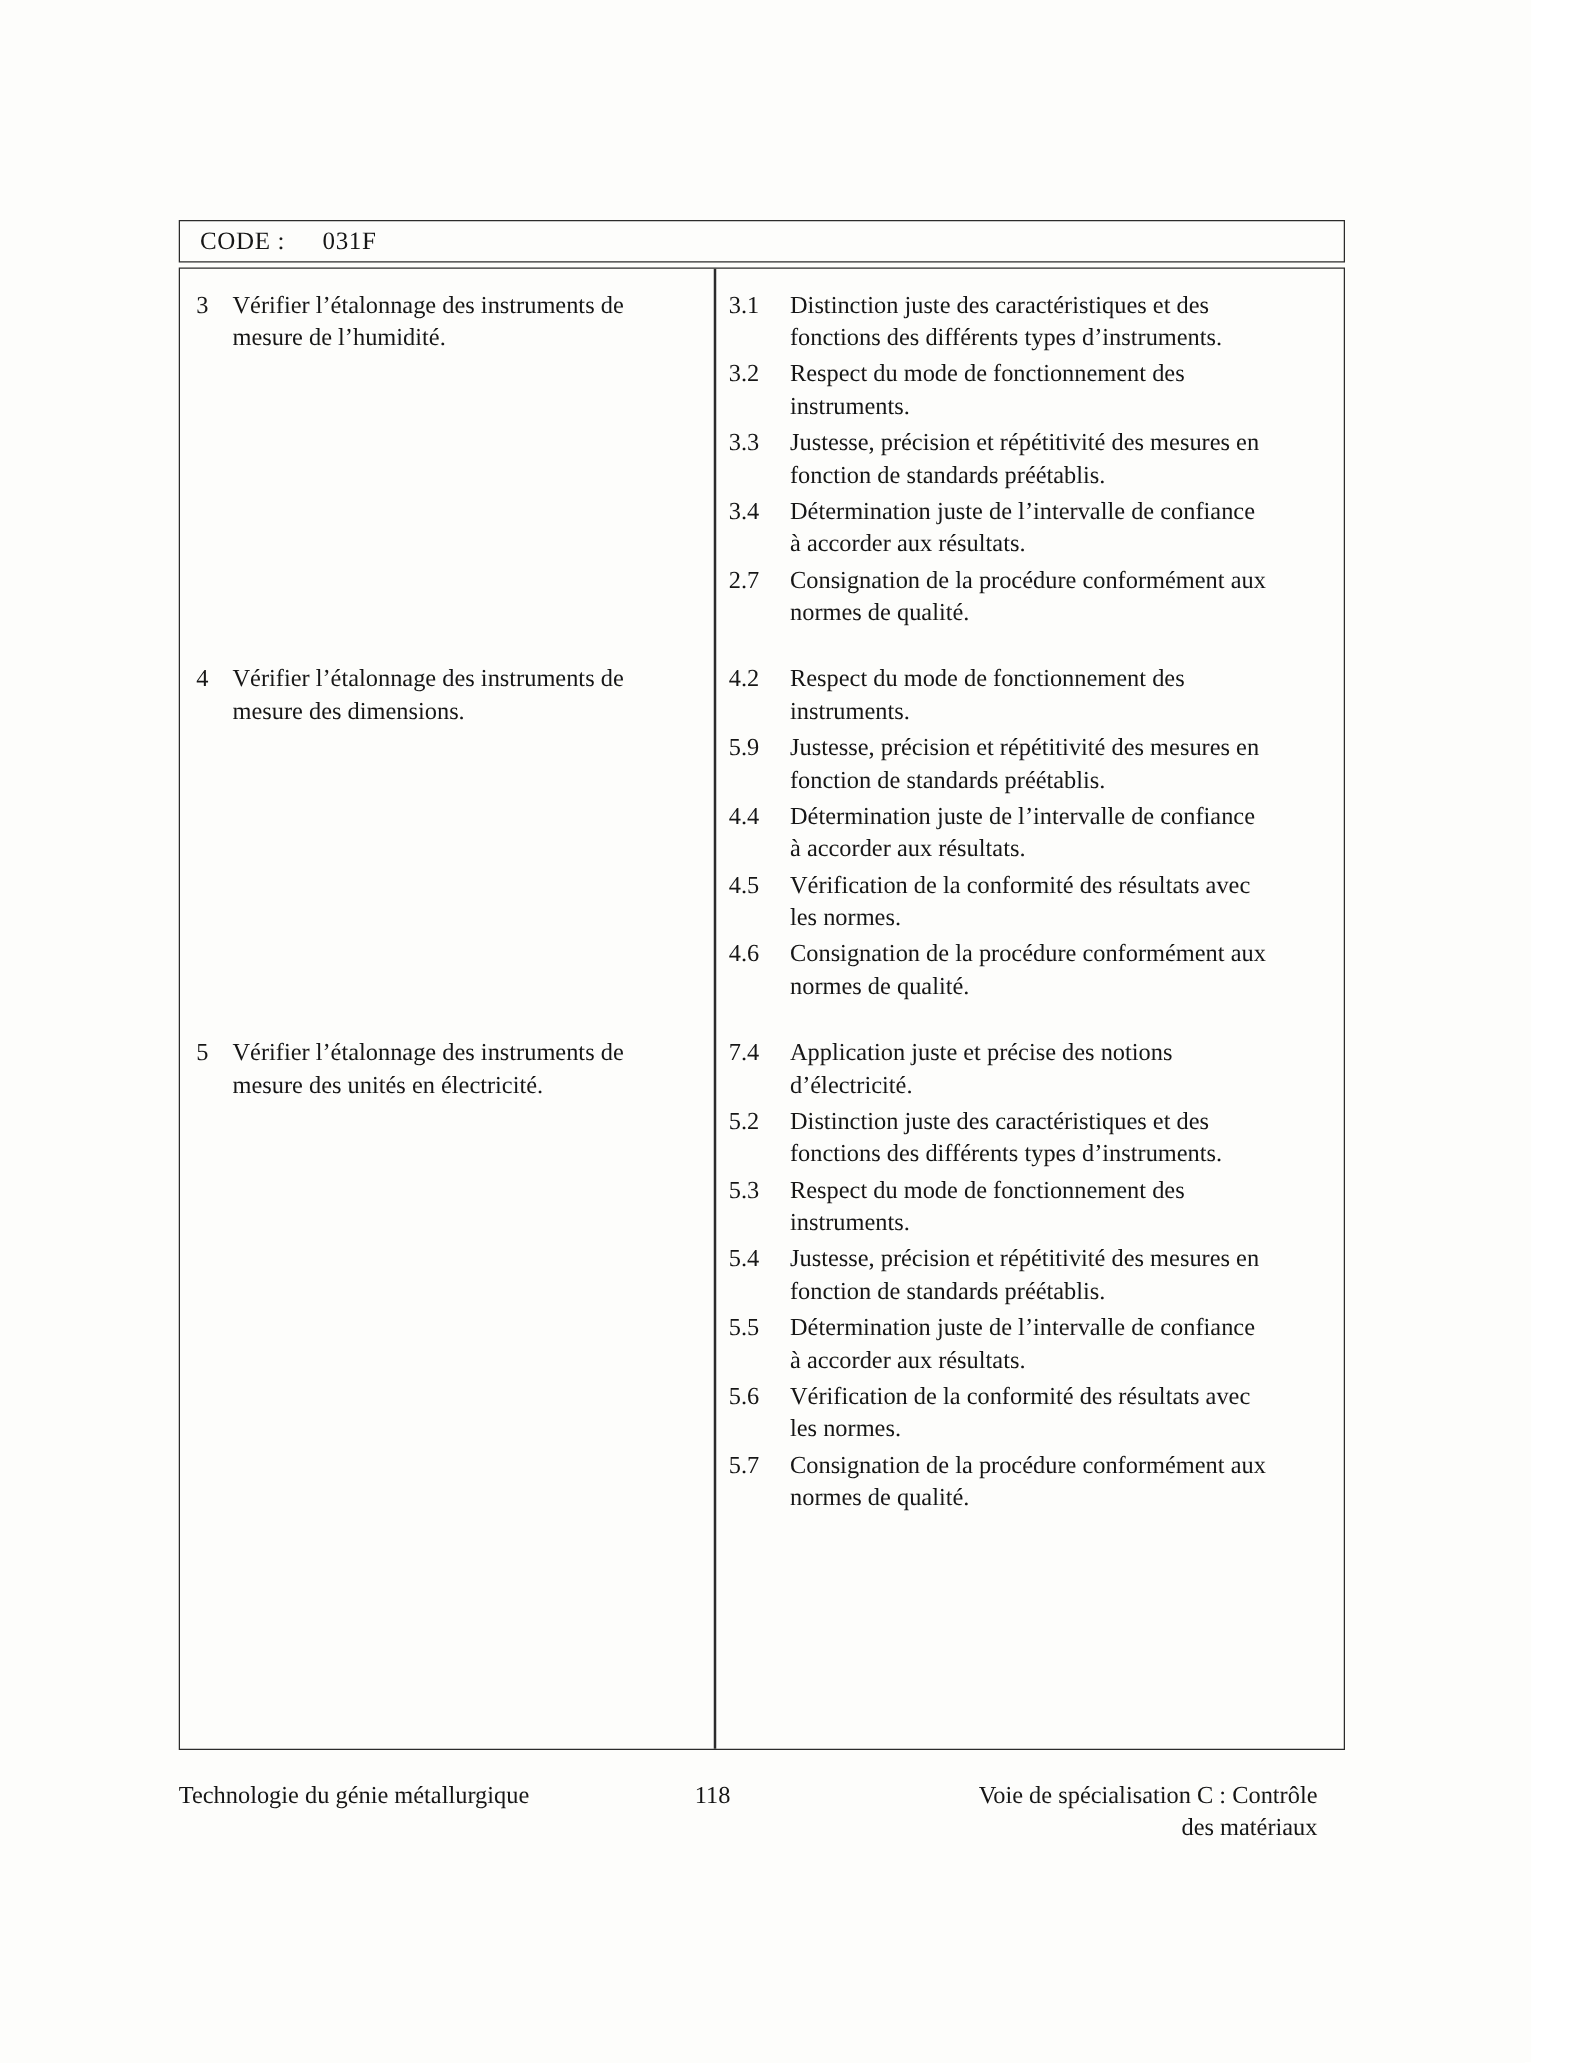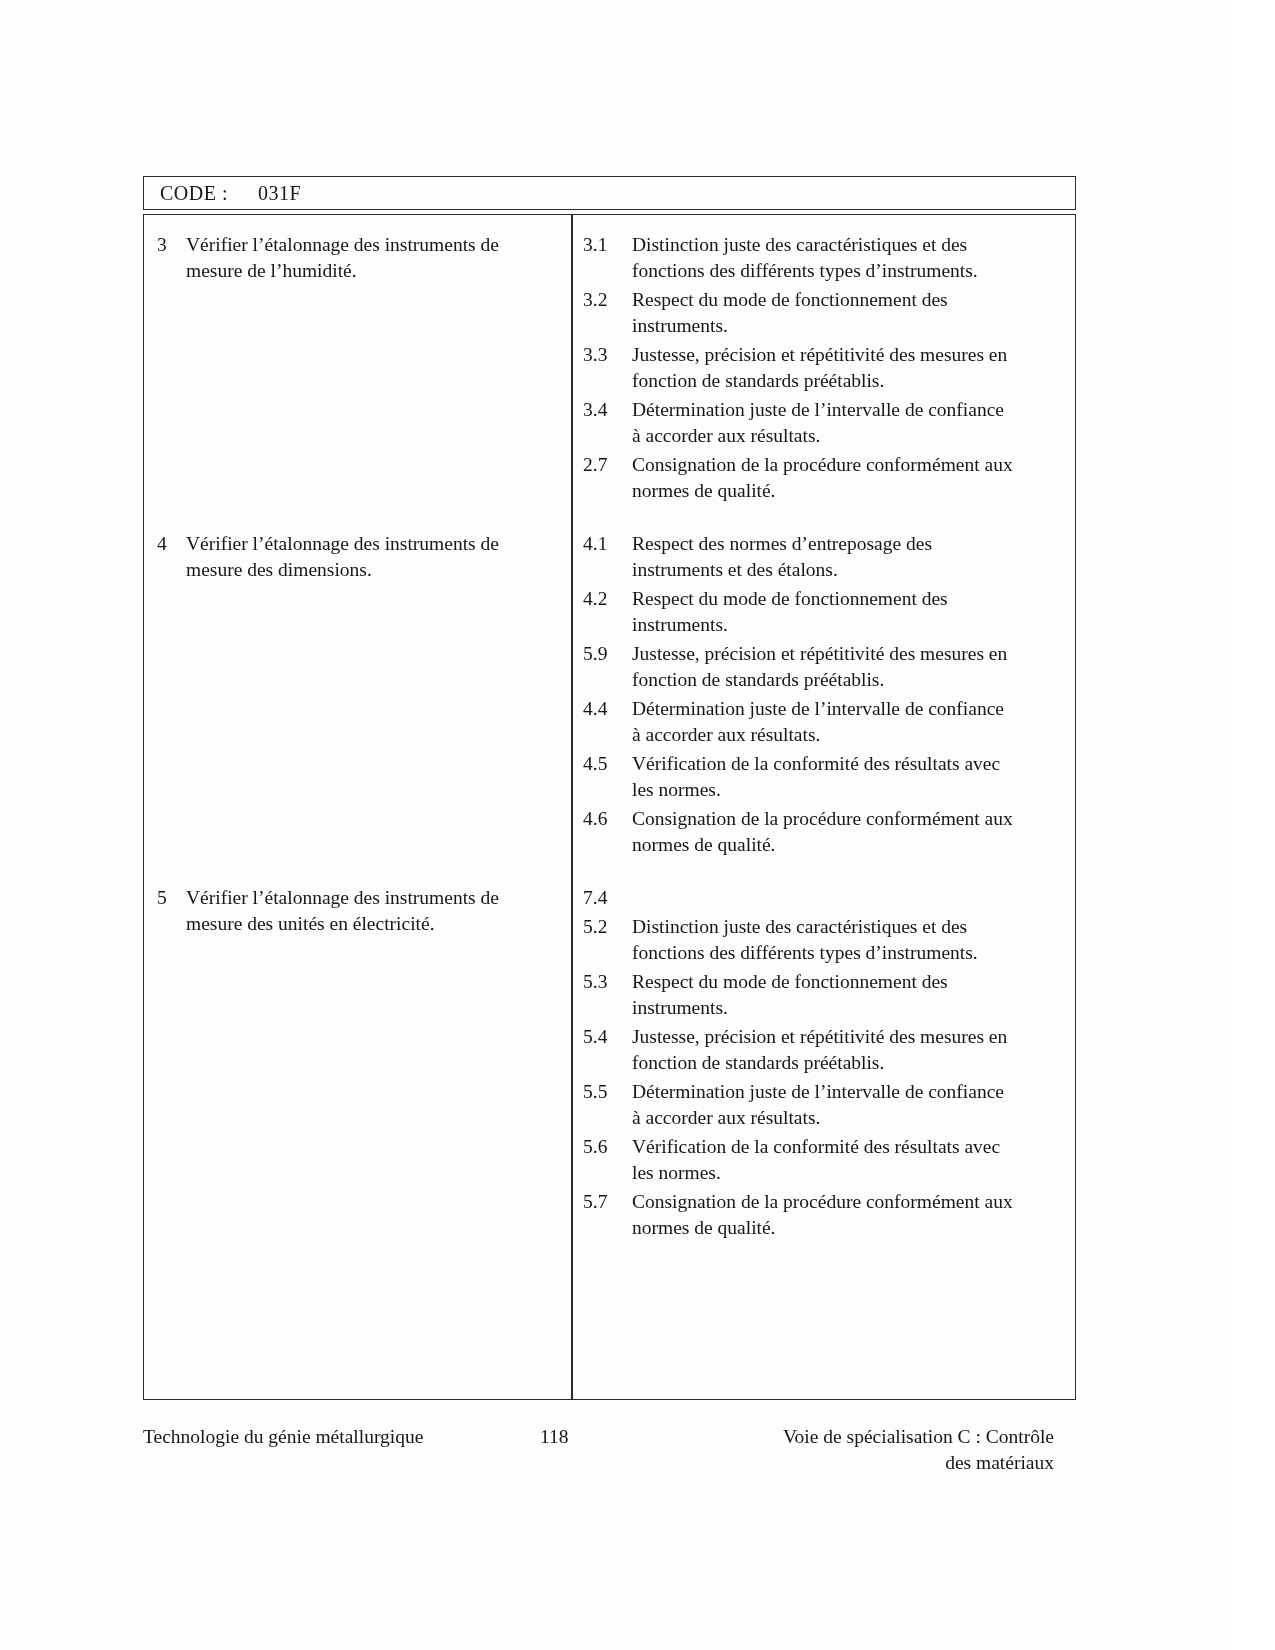--- a/index.html
+++ b/index.html
@@ -62,21 +62,21 @@
   .footer {
     position: absolute;
     left: 143px;
     top: 1424px;
     width: 933px;
     height: 60px;
     font-size: 19.5px;
     line-height: 26px;
   }
   .footer-left { position: absolute; left: 0; top: 0; }
-  .footer-page { position: absolute; left: 397px; top: 0; width: 60px; }
+  .footer-page { position: absolute; left: 397px; top: 0; width: 60px; text-align: center; }
   .footer-right {
     position: absolute;
     right: 22px;
     top: 0;
     text-align: right;
     white-space: pre-line;
   }
 </style>
 </head>
 <body>
@@ -127,25 +127,20 @@
     </div>
 
     <div class="section">
       <div class="task-cell">
         <div class="task-number">4</div>
         <div class="task-text">Vérifier l’étalonnage des instruments de
 mesure des dimensions.</div>
       </div>
       <div class="criteria-cell">
         <div class="criterion">
-          <div class="criterion-number">4.1</div>
-          <div class="criterion-text">Respect des normes d’entreposage des
-instruments et des étalons.</div>
-        </div>
-        <div class="criterion">
           <div class="criterion-number">4.2</div>
           <div class="criterion-text">Respect du mode de fonctionnement des
 instruments.</div>
         </div>
         <div class="criterion">
           <div class="criterion-number">5.9</div>
           <div class="criterion-text">Justesse, précision et répétitivité des mesures en
 fonction de standards préétablis.</div>
         </div>
         <div class="criterion">
@@ -168,20 +163,22 @@
 
     <div class="section">
       <div class="task-cell">
         <div class="task-number">5</div>
         <div class="task-text">Vérifier l’étalonnage des instruments de
 mesure des unités en électricité.</div>
       </div>
       <div class="criteria-cell">
         <div class="criterion">
           <div class="criterion-number">7.4</div>
+          <div class="criterion-text">Application juste et précise des notions
+d’électricité.</div>
         </div>
         <div class="criterion">
           <div class="criterion-number">5.2</div>
           <div class="criterion-text">Distinction juste des caractéristiques et des
 fonctions des différents types d’instruments.</div>
         </div>
         <div class="criterion">
           <div class="criterion-number">5.3</div>
           <div class="criterion-text">Respect du mode de fonctionnement des
 instruments.</div>

